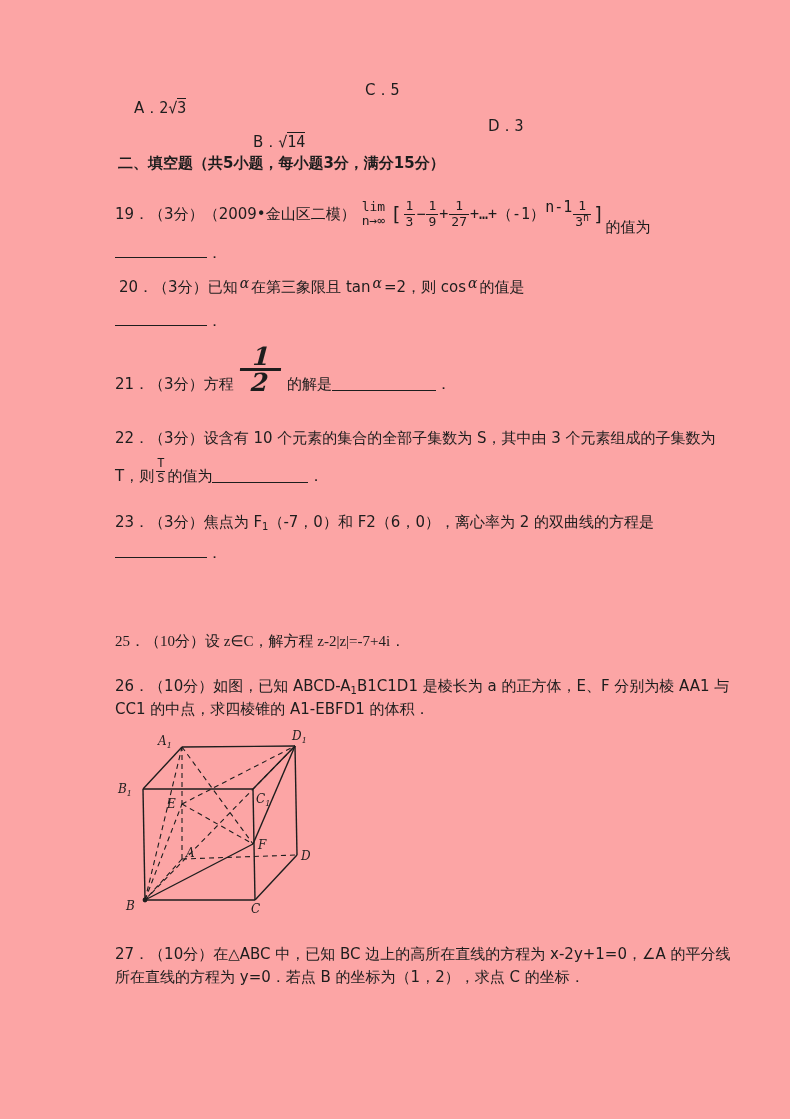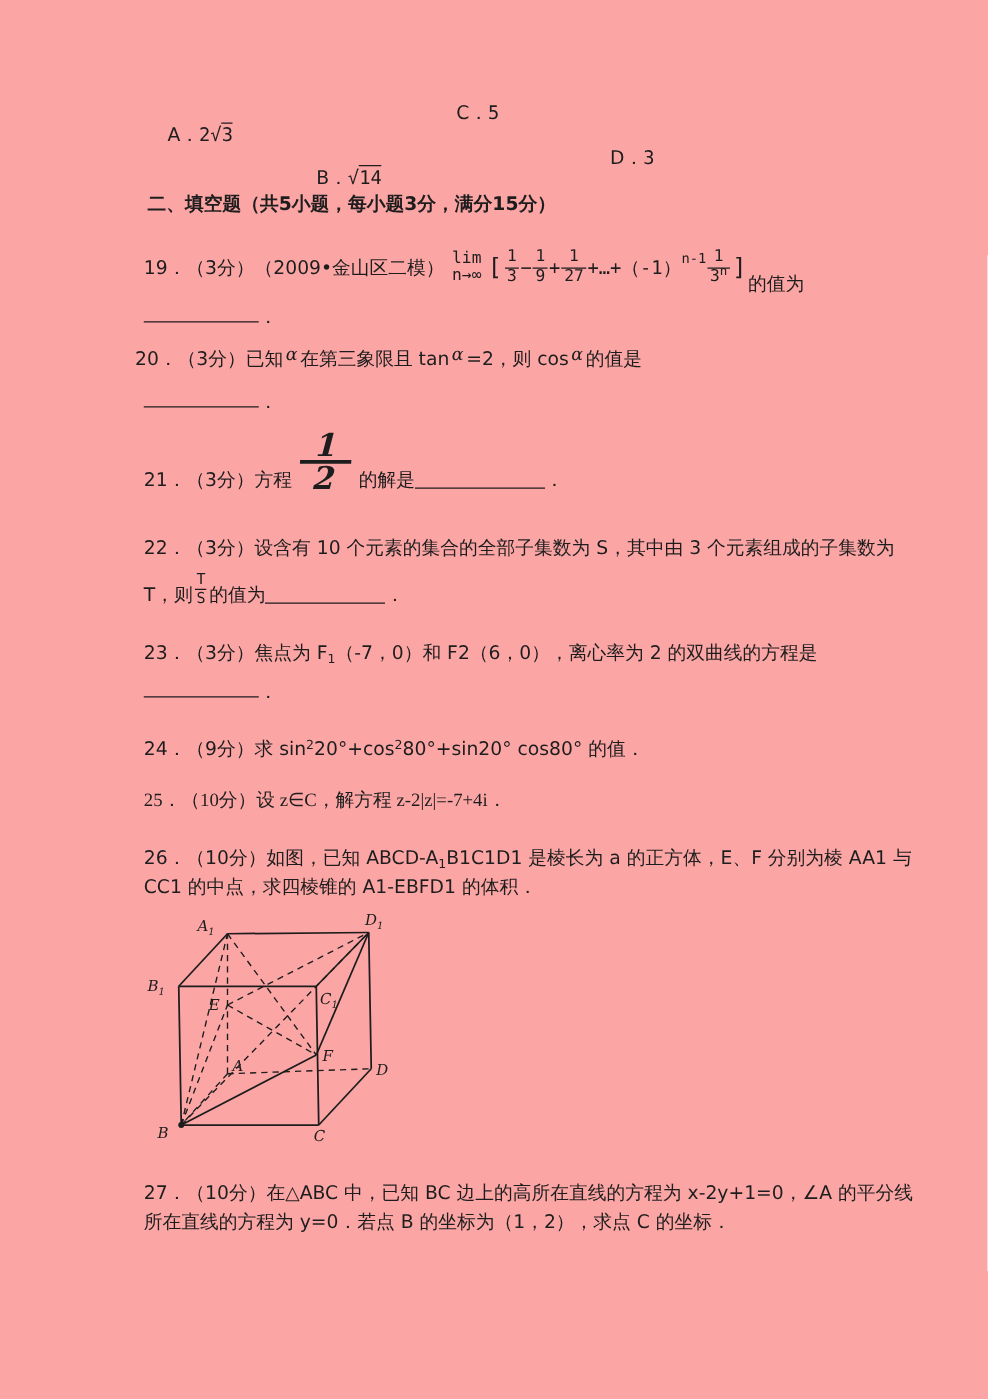--- a/index.html
+++ b/index.html
@@ -15,21 +15,21 @@
   .blank{display:inline-block;height:17px;border-bottom:1.5px solid #1d1d1d;}
   .frac{display:inline-flex;flex-direction:column;align-items:center;
         font-family:"DejaVu Sans Mono",monospace;font-size:13px;line-height:1.15;
         margin:0 1px;}
   .frac .den{border-top:1px solid #1d1d1d;padding:0 2px;}
   .frac .num{padding:0 2px;}
   .lim{display:inline-flex;flex-direction:column;align-items:flex-start;
        font-family:"DejaVu Sans Mono",monospace;font-size:13px;line-height:1.1;
        margin:0 4px 0 6px;}
   .bracket{font-family:"DejaVu Sans Mono",monospace;font-size:19px;margin:0 1px;}
-  .supe{font-family:"DejaVu Sans Mono",monospace;font-size:11px;position:relative;top:-7px;}
+  .supe{font-family:"DejaVu Sans Mono",monospace;font-size:15px;position:relative;top:-7px;}
   .sups{font-size:10px;position:relative;top:-5px;}
   .subs{font-size:10px;position:relative;top:3px;}
   .alpha{font-family:"DejaVu Serif",serif;font-style:italic;font-size:14px;
          position:relative;top:-4px;margin:0 2px;}
   .big-frac{display:inline-flex;flex-direction:column;align-items:center;
             font-family:"DejaVu Serif",serif;font-style:italic;font-weight:bold;
             font-size:25px;line-height:0.92;margin:0 6px;transform:skewX(-4deg);}
   .big-frac .den{border-top:3px solid #1d1d1d;padding:0 12px;}
   .small-frac{display:inline-flex;flex-direction:column;align-items:center;
             font-family:"DejaVu Sans Mono",monospace;font-size:12px;line-height:1.15;
@@ -89,21 +89,21 @@
         <span class="num">1</span>
         <span class="den"><span>3</span><span class="sups">n</span></span>
       </span>
     <span class="bracket">]</span>
     <span class="suffix-low">的值为</span>
   </div>
   <div class="abs" style="left:115px;top:240px;">
     <span class="blank" style="width:92px;"></span><span>．</span>
   </div>
 
-  <div class="abs" style="left:108px;top:277px;">
+  <div class="abs" style="left:119px;top:277px;">
     <span>20．（3分）已知</span><span class="alpha">α</span><span>在第三象限且 tan</span><span class="alpha">α</span><span>=2，则 cos</span><span class="alpha">α</span><span>的值是</span>
   </div>
   <div class="abs" style="left:115px;top:308px;">
     <span class="blank" style="width:92px;"></span><span>．</span>
   </div>
 
   <div class="abs row-end" style="left:115px;top:350px;height:44px;">
     <span>21．（3分）方程</span>
     <span class="big-frac">
       <span>1</span>
@@ -127,23 +127,20 @@
   </div>
 
   <div class="abs" style="left:115px;top:512px;">
     <span>23．（3分）焦点为 F</span><span class="subs">1</span><span>（-7，0）和 F2（6，0），离心率为 2 的双曲线的方程是</span>
   </div>
   <div class="abs" style="left:115px;top:540px;">
     <span class="blank" style="width:92px;"></span><span>．</span>
   </div>
 
 
-  <div class="abs" style="left:115px;top:589px;">
-    <span>24．（9分）求 sin</span><span class="sups">2</span><span>20°+cos</span><span class="sups">2</span><span>80°+sin20° cos80° 的值．</span>
-  </div>
 
   <div class="abs" style="left:115px;top:631px;font-family:Liberation Serif, serif;">25．（10分）设 z∈C，解方程 z-2|z|=-7+4i．</div>
 
   <div class="abs" style="left:115px;top:676px;">
     <span>26．（10分）如图，已知 ABCD-A</span><span class="subs">1</span><span>B1C1D1 是棱长为 a 的正方体，E、F 分别为棱 AA1 与</span>
   </div>
   <div class="abs" style="left:115px;top:699px;">CC1 的中点，求四棱锥的 A1-EBFD1 的体积．</div>
 
   <svg class="abs" style="left:110px;top:727px;" width="235" height="200" viewBox="0 0 235 200">
 

